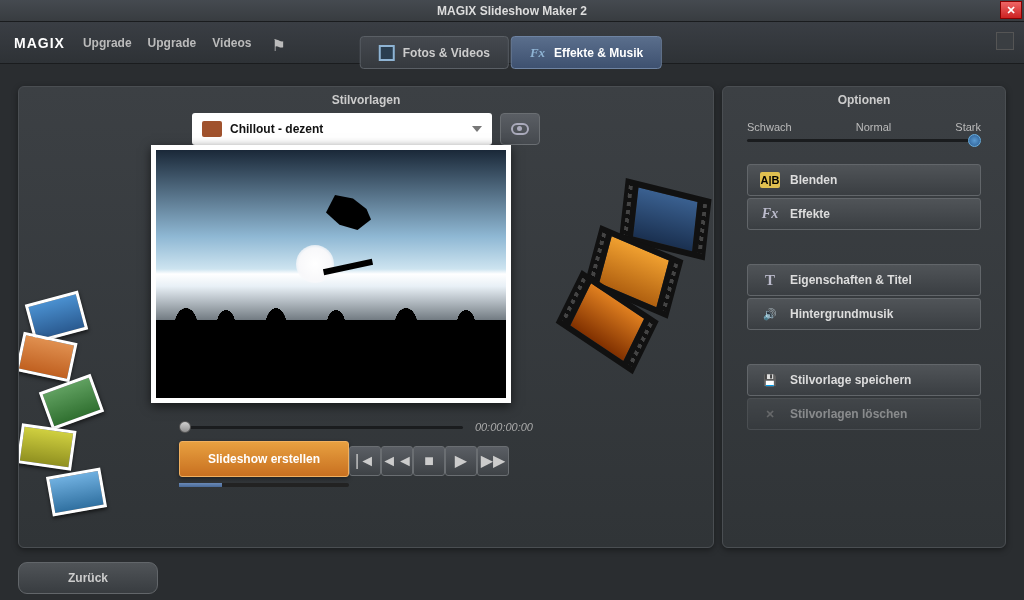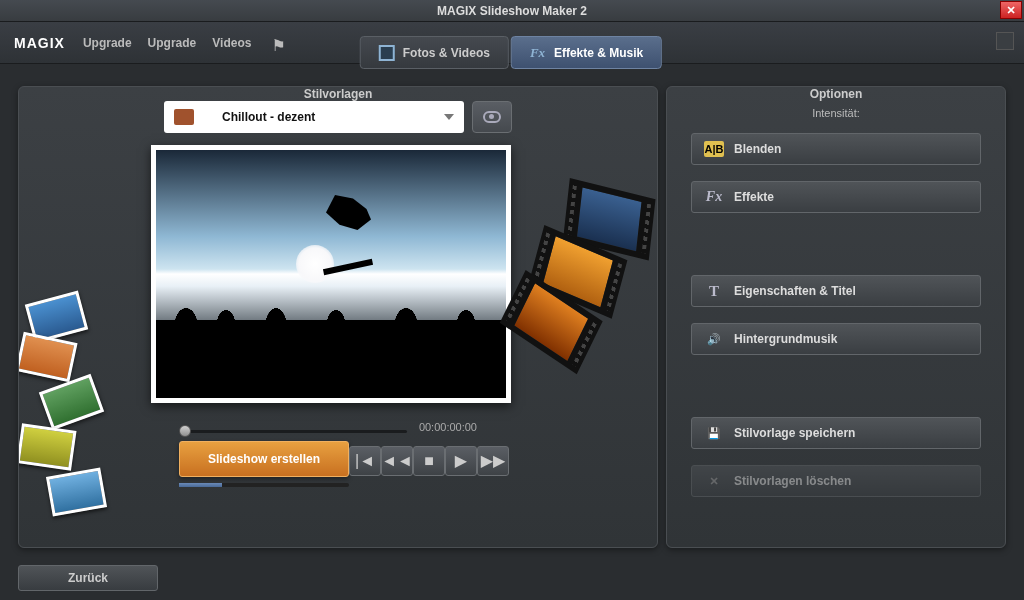--- a/index.html
+++ b/index.html
@@ -16,24 +16,24 @@
 .tab{height:33px;background:linear-gradient(#45494f,#35393e);border:1px solid #5a5f65;border-radius:4px;padding:0 18px;display:flex;align-items:center;color:#ccc;font-size:12px;cursor:pointer;margin-right:2px;font-weight:bold;}
 .tab.active{background:linear-gradient(#5a6e8c,#3e5170);color:#fff;border-color:#6e83a2;}
 .tab-icon{width:16px;height:16px;margin-right:8px;display:inline-block;}
 .tab-icon.photo{border:2px solid #8fb4d4;background:#2a3e50;}
 .tab-icon.fx{font-family:serif;font-size:13px;font-style:italic;color:#8fb4d4;margin-right:8px;}
 .tab-icon.export{position:relative;}
 .tab-icon.export::after{content:"↗";color:#8fb4d4;font-size:14px;}
 .main{position:absolute;top:78px;left:0;right:0;bottom:44px;display:flex;padding:8px 18px;gap:8px;}
 .panel{background:linear-gradient(#3c4044,#303437);border:1px solid #4a4e52;border-radius:6px;box-shadow:0 2px 6px rgba(0,0,0,0.4);}
 .panel-left{flex:1;position:relative;overflow:hidden;}
-.panel-right{width:340px;}
-.panel-title{text-align:center;color:#ccc;font-size:12px;padding:0;font-weight:bold;}
+.panel-right{width:284px;}
+.panel-title{text-align:center;color:#ccc;font-size:12px;padding:6px;font-weight:bold;}
 .style-row{display:flex;align-items:center;justify-content:center;gap:8px;}
-.style-dropdown{width:300px;height:32px;background:#fff;border-radius:3px;display:flex;align-items:center;padding:0 10px;cursor:pointer;position:relative;gap:20px;}
+.style-dropdown{width:300px;height:32px;background:#fff;border-radius:3px;display:flex;align-items:center;padding:0 10px;cursor:pointer;position:relative;}
 .style-icon{width:20px;height:16px;background:#a0522d;border-radius:2px;margin-right:8px;}
 .style-label{font-size:12px;font-weight:bold;color:#111;}
 .dropdown-arrow{position:absolute;right:10px;width:0;height:0;border-left:5px solid transparent;border-right:5px solid transparent;border-top:6px solid #777;}
 .preview-btn{width:40px;height:32px;background:linear-gradient(#5a5e64,#45494e);border:1px solid #6a6e72;border-radius:4px;display:flex;align-items:center;justify-content:center;cursor:pointer;}
 .eye-icon{width:18px;height:12px;border:2px solid #aab;border-radius:60%/90%;position:relative;}
 .eye-icon::after{content:"";position:absolute;width:5px;height:5px;background:#aab;border-radius:50%;top:1px;left:4px;}
 .collage{position:absolute;left:-20px;top:150px;width:160px;height:280px;}
 .thumb{position:absolute;width:55px;height:40px;border:3px solid #fff;box-shadow:0 2px 4px rgba(0,0,0,0.6);}
 .thumb.t1{background:linear-gradient(#4a90d0,#2a5a90);top:60px;left:30px;transform:rotate(-15deg);}
 .thumb.t2{background:linear-gradient(#e09050,#c06020);top:100px;left:20px;transform:rotate(12deg);}
@@ -48,47 +48,47 @@
 .skater::after{content:"";position:absolute;width:50px;height:6px;background:#000;bottom:0;left:12px;transform:rotate(-12deg);}
 .crowd{position:absolute;bottom:0;left:0;right:0;height:78px;background:#000;}
 .crowd::before{content:"";position:absolute;top:-22px;left:0;right:0;height:30px;background:radial-gradient(ellipse 12px 20px at 30px 100%,#000 99%,transparent),radial-gradient(ellipse 10px 18px at 70px 100%,#000 99%,transparent),radial-gradient(ellipse 11px 20px at 120px 100%,#000 99%,transparent),radial-gradient(ellipse 10px 18px at 180px 100%,#000 99%,transparent),radial-gradient(ellipse 12px 20px at 250px 100%,#000 99%,transparent),radial-gradient(ellipse 10px 18px at 310px 100%,#000 99%,transparent);}
 .filmstrip{position:absolute;right:20px;top:100px;width:125px;height:240px;transform:rotate(18deg)skewY(8deg);}
 .film-frame{width:90px;height:60px;border:6px solid #111;border-left:14px solid #111;border-right:14px solid #111;margin-bottom:-3px;position:relative;}
 .film-frame.f1{background:linear-gradient(#3a6090,#1a3050);transform:rotate(-12deg)translateX(24px);}
 .film-frame.f2{background:linear-gradient(#f0a030,#b06010);transform:rotate(-3deg)translateX(10px);}
 .film-frame.f3{background:linear-gradient(#e08020,#803000);transform:rotate(8deg);}
 .film-frame::before,.film-frame::after{content:"";position:absolute;top:0;bottom:0;width:4px;background:repeating-linear-gradient(#444 0 4px,#111 4px 8px);}
 .film-frame::before{left:-10px;}.film-frame::after{right:-10px;}
-.timeline{position:absolute;left:160px;top:334px;right:180px;display:flex;align-items:flex-end;}
+.timeline{position:absolute;left:160px;top:334px;right:180px;display:flex;align-items:center;font-style:italic;}
 .tl-track{flex:1;height:3px;background:#1a1c1e;border-radius:2px;position:relative;}
 .tl-handle{position:absolute;left:0;top:-5px;width:12px;height:12px;background:linear-gradient(#d0d0d0,#909090);border-radius:50%;cursor:pointer;border:1px solid #555;}
 .timecode{color:#aaa;font-size:11px;margin-left:12px;}
 .controls{position:absolute;left:160px;top:354px;display:flex;align-items:center;}
 .create-btn{width:170px;height:36px;background:linear-gradient(#e8a040,#c87020);border:1px solid #f0b060;border-radius:3px;color:#fff;font-size:12px;font-weight:bold;display:flex;align-items:center;justify-content:center;cursor:pointer;box-shadow:0 2px 4px rgba(0,0,0,0.4);}
 .tc-btn{width:32px;height:30px;background:linear-gradient(#5a5e64,#3e4246);border:1px solid #6a6e72;border-radius:3px;display:flex;align-items:center;justify-content:center;cursor:pointer;color:#ccc;margin-top:3px;}
 .progress-bar{position:absolute;left:160px;top:396px;width:170px;height:4px;background:#222;border-radius:2px;}
 .progress-fill{width:25%;height:100%;background:linear-gradient(#6a8ab8,#4a6a98);}
 .opt-intensity{text-align:center;color:#bbb;font-size:11px;margin-top:6px;}
 .slider-box{padding:8px 24px;}
 .slider-labels{display:flex;justify-content:space-between;color:#bbb;font-size:11px;margin-bottom:6px;}
 .slider-track{height:3px;background:#1a1c1e;border-radius:2px;position:relative;margin-top:4px;}
 .slider-handle{position:absolute;right:0;top:-5px;width:13px;height:13px;background:radial-gradient(#5a9ad0,#2a5a90);border:1px solid #6ab0e0;border-radius:50%;cursor:pointer;}
-.opt-buttons{padding:14px 24px 0;display:flex;flex-direction:column;gap:16px;}
+.opt-buttons{padding:14px 24px 0;display:flex;flex-direction:column;gap:2px;}
 .opt-btn{height:32px;background:linear-gradient(#505458,#3a3e42);border:1px solid #62666a;border-radius:3px;display:flex;align-items:center;padding:0 12px;cursor:pointer;color:#ddd;font-size:12px;font-weight:bold;}
 .opt-btn.disabled{opacity:0.5;cursor:default;}
 .opt-gap{height:30px;}
 .opt-icon{width:20px;height:16px;margin-right:10px;display:flex;align-items:center;justify-content:center;font-size:11px;}
 .opt-icon.ab{background:#e0c050;color:#000;font-weight:bold;border-radius:2px;}
 .opt-icon.fx{font-family:serif;font-style:italic;font-size:14px;color:#bbc;}
 .opt-icon.t{font-family:serif;font-size:15px;color:#bbc;}
 .opt-icon.sound{color:#bbc;}
 .opt-icon.save{color:#bbc;}
 .opt-icon.del{color:#999;}
 .footer{position:absolute;bottom:0;left:0;right:0;height:44px;display:flex;justify-content:space-between;align-items:center;padding:0 18px;}
-.nav-btn{width:140px;height:26px;background:linear-gradient(#505458,#383c40);border:1px solid #62666a;border-radius:3px;color:#ccc;font-size:12px;display:flex;align-items:center;justify-content:center;cursor:pointer;font-weight:bold;}
+.nav-btn{width:140px;height:32px;background:linear-gradient(#505458,#383c40);border:1px solid #62666a;border-radius:9px;color:#ccc;font-size:12px;display:flex;align-items:center;justify-content:center;cursor:pointer;font-weight:bold;}
 </style>
 </head>
 <body>
 
 <div class="titlebar">
   <span class="titlebar-text">MAGIX Slideshow Maker 2</span>
   <div class="close-btn">✕</div>
 </div>
 
 <div class="menubar">
@@ -162,21 +162,30 @@
       <div class="tc-btn">▶</div>
       <div class="tc-btn">▶▶</div>
     </div>
     <div class="progress-bar">
         <div class="progress-fill"></div>
       </div>
   </div>
 
   <div class="panel panel-right">
     <div class="panel-title">Optionen</div>
-    <div class="opt-intensity">Intensität:</div>
+    <div class="slider-box">
+      <div class="slider-labels">
+        <span>Schwach</span>
+        <span>Normal</span>
+        <span>Stark</span>
+      </div>
+      <div class="slider-track">
+          <div class="slider-handle"></div>
+        </div>
+    </div>
 
     <div class="opt-buttons">
       <div class="opt-btn">
           <span class="opt-icon ab">A|B</span>
           <span>Blenden</span>
         </div>
       <div class="opt-btn">
           <span class="opt-icon fx">Fx</span>
           <span>Effekte</span>
         </div>

